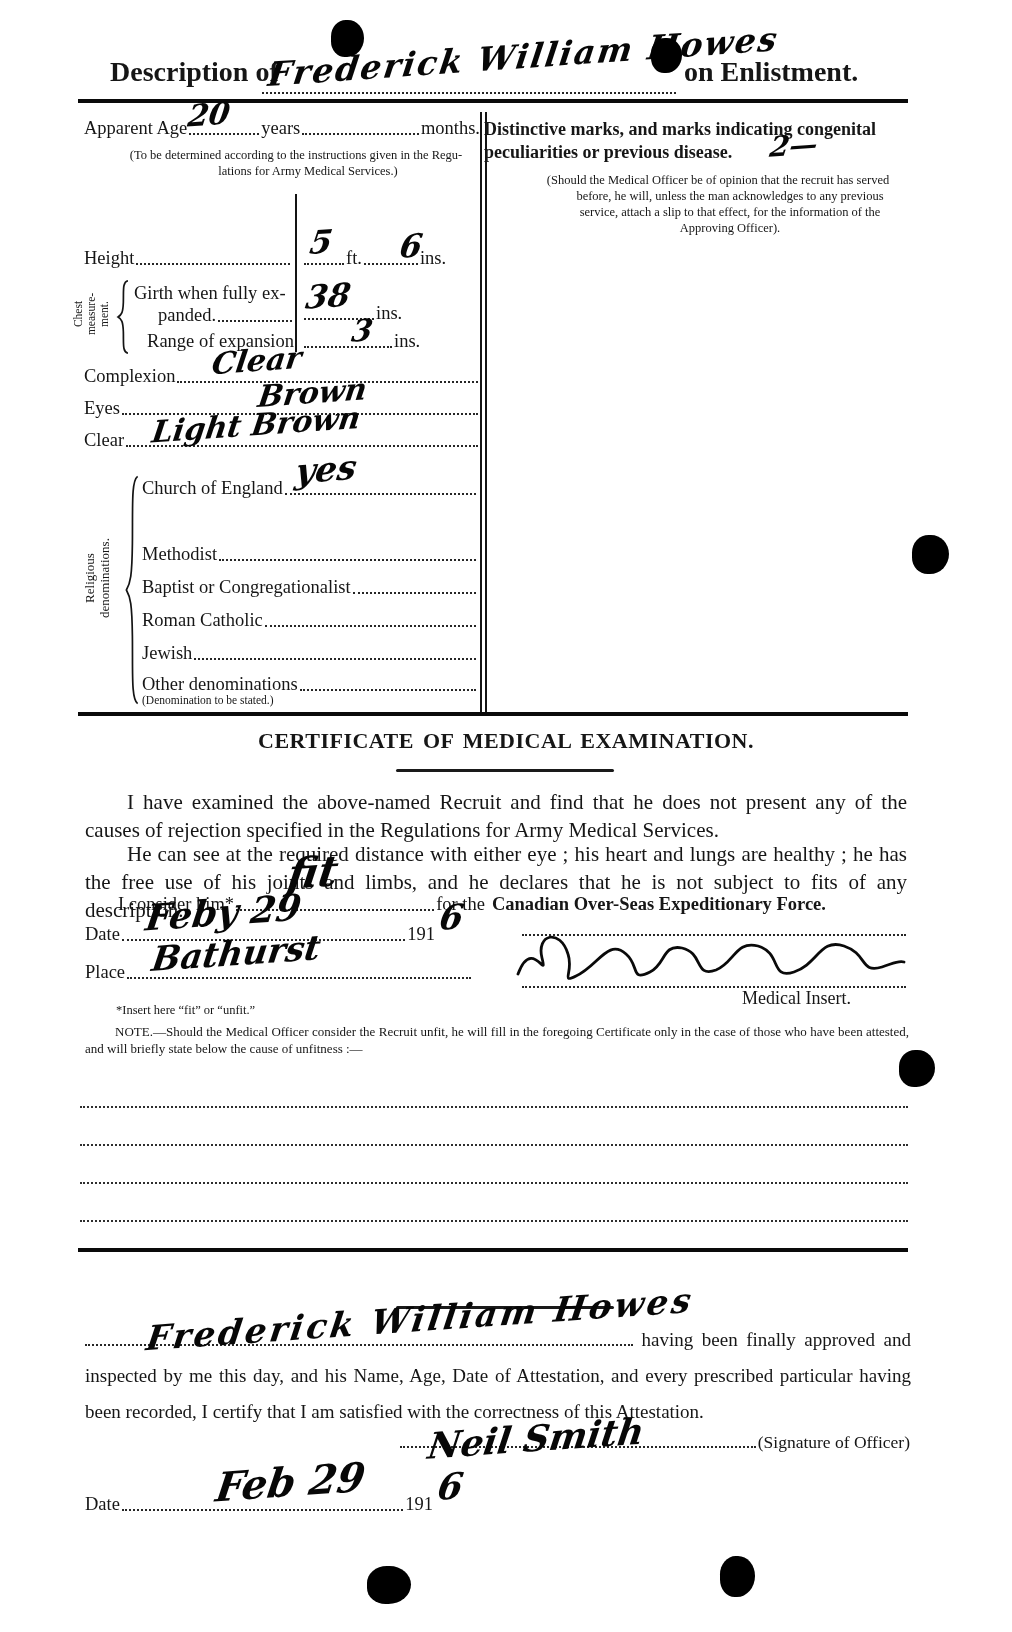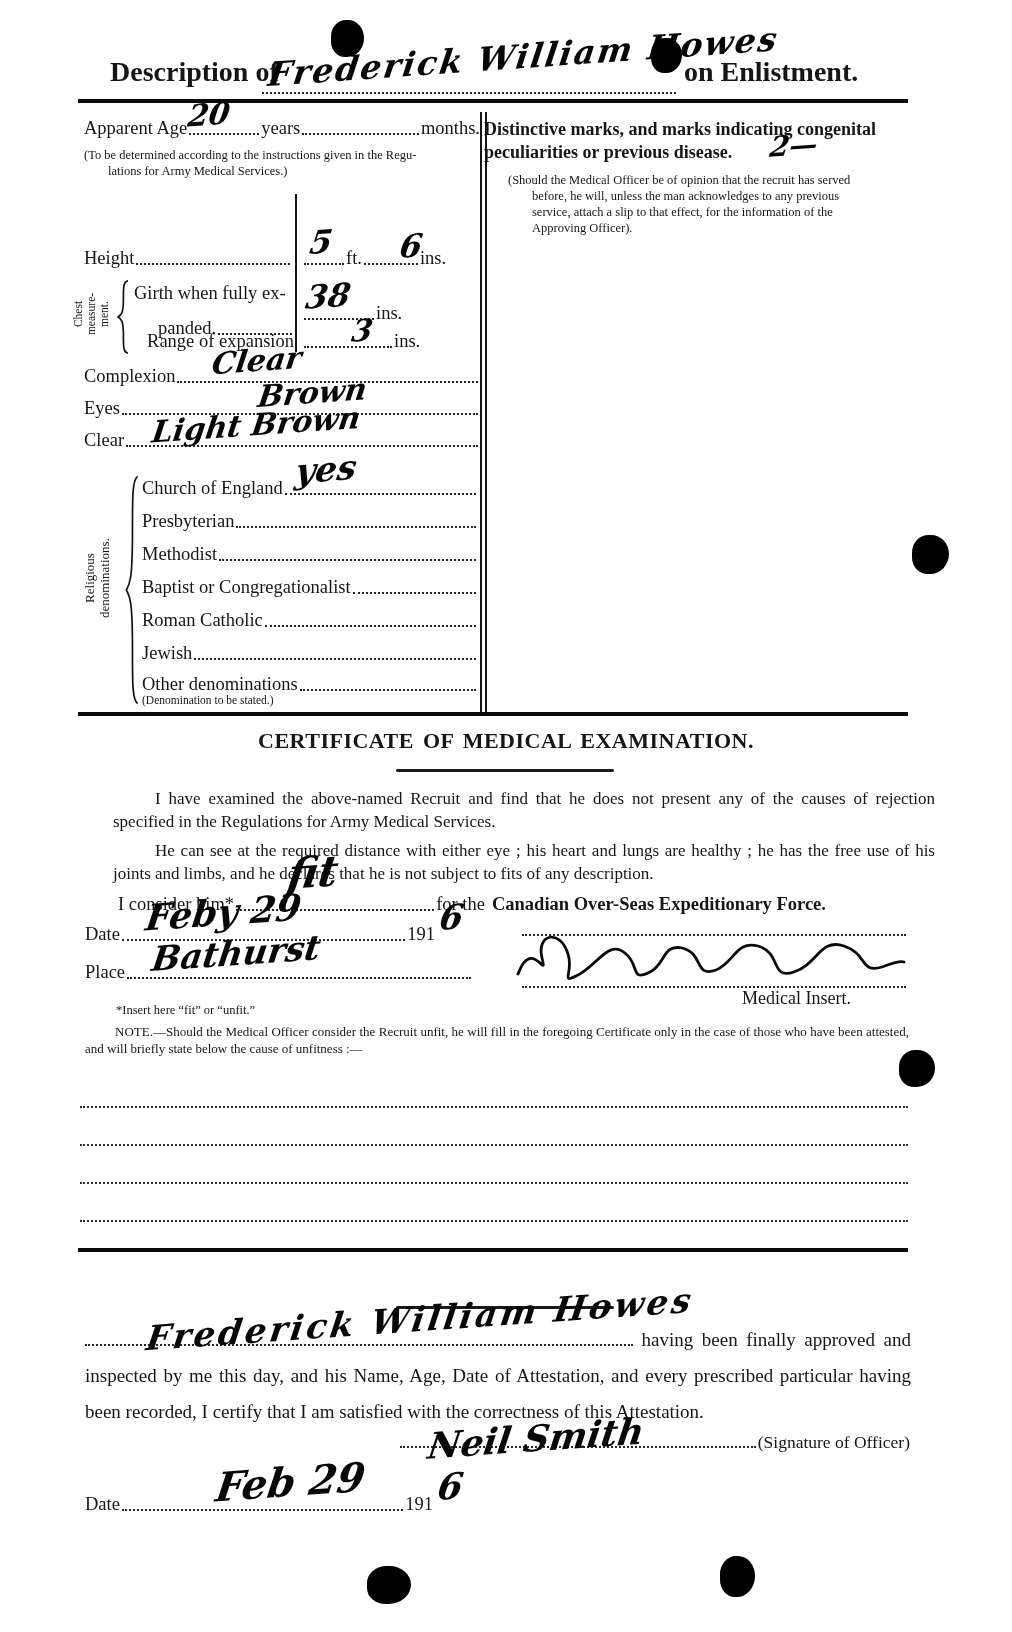--- a/index.html
+++ b/index.html
@@ -14,24 +14,24 @@
   .row{display:flex;align-items:flex-end;font-size:18.5px;line-height:1.15;}
   .row .lbl{white-space:nowrap;}
   .dots{border-bottom:2px dotted #262626;margin:0 2px 4px 2px;}
   .dflex{flex:1;}
   .rule{background:#0a0a0a;height:4px;box-shadow:0 5px 0 -3px #8a8a8a;}
   .shortrule{background:#1a1a1a;height:3px;border-radius:2px;}
   .vline{border-left:2px solid #141414;}
   .divider{border-left:2px solid #141414;border-right:2px solid #141414;width:3px;}
   .small{font-size:12.5px;line-height:1.28;}
   .tiny{font-size:11.5px;}
-  .hang{padding-left:24px;text-indent:-24px;}
+  .hang{padding-left:24px;text-indent:-24px;text-align:center;}
   .pre{white-space:pre-line;}
   .sechead{font-size:22px;font-weight:700;letter-spacing:.5px;word-spacing:3px;text-align:center;width:100%;}
-  .para{font-size:17px;line-height:1.34;text-align:justify;margin-left:28px;}
+  .para{font-size:21px;line-height:1.34;text-align:justify;}
   .indent{text-indent:42px;}
   .vlabel{transform:rotate(-90deg);transform-origin:center;text-align:center;line-height:1.12;}
   .hand{
     position:absolute;font-family:"DejaVu Serif",serif;font-style:italic;font-weight:700;
     color:#070707;white-space:nowrap;line-height:1;
     transform:rotate(-4deg) skewX(-12deg);
   }
   .blob{position:absolute;background:#000;border-radius:48% 52% 55% 45%;}
   .blankline{border-bottom:2.5px dotted #2e2e2e;}
   .dotted-inline{display:inline-block;border-bottom:2px dotted #262626;height:16px;}
@@ -81,21 +81,21 @@
   <span class="hand" style="left:310px;top:226px;font-size:32px;">5</span>
   <span class="hand" style="left:400px;top:230px;font-size:32px;">6</span>
 
   <div class="abs vlabel tiny pre" style="left:54px;top:290px;width:84px;height:48px;">Chest
 measure-
 ment.</div>
   <svg class="abs" style="left:116px;top:280px;" width="14" height="74" viewBox="0 0 20 100" preserveAspectRatio="none">
     <path d="M17,1 C9,3 11,14 10.5,30 C10,44 8,47 3,50 C8,53 10,56 10.5,70 C11,86 9,97 17,99" fill="none" stroke="#141414" stroke-width="1.7" vector-effect="non-scaling-stroke"></path>
   </svg>
   <span class="abs" style="left:134px;top:283px;font-size:18.5px;">Girth when fully ex-</span>
-  <div class="abs row" style="left:158px;top:318px;width:136px;">
+  <div class="abs row" style="left:158px;top:305px;width:136px;">
     <span class="lbl">panded.</span>
     <span class="dots dflex"></span>
   </div>
   <div class="abs row" style="left:302px;top:303px;width:176px;">
     <span class="dots" style="width:70px;"></span>
     <span class="lbl">ins.</span>
   </div>
   <span class="hand" style="left:306px;top:280px;font-size:32px;">38</span>
 
   <div class="abs row" style="left:134px;top:331px;width:160px;flex-direction:column;">
@@ -131,24 +131,20 @@
   <svg class="abs" style="left:124px;top:474px;" width="16" height="232" viewBox="0 0 20 100" preserveAspectRatio="none">
     <path d="M17,1 C9,3 11,14 10.5,30 C10,44 8,47 3,50 C8,53 10,56 10.5,70 C11,86 9,97 17,99" fill="none" stroke="#141414" stroke-width="1.7" vector-effect="non-scaling-stroke"></path>
   </svg>
 
   <div class="abs row" style="left:142px;top:478px;width:336px;">
     <span class="lbl">Church of England</span>
     <span class="dots dflex"></span>
   </div>
   <span class="hand" style="left:296px;top:452px;font-size:34px;">yes</span>
 
-  <div class="abs row" style="left:142px;top:511px;width:336px;">
-    <span class="lbl">Presbyterian</span>
-    <span class="dots dflex"></span>
-  </div>
   <div class="abs row" style="left:142px;top:544px;width:336px;">
     <span class="lbl">Methodist</span>
     <span class="dots dflex"></span>
   </div>
   <div class="abs row" style="left:142px;top:577px;width:336px;">
     <span class="lbl">Baptist or Congregationalist</span>
     <span class="dots dflex"></span>
   </div>
   <div class="abs row" style="left:142px;top:610px;width:336px;">
     <span class="lbl">Roman Catholic</span>

